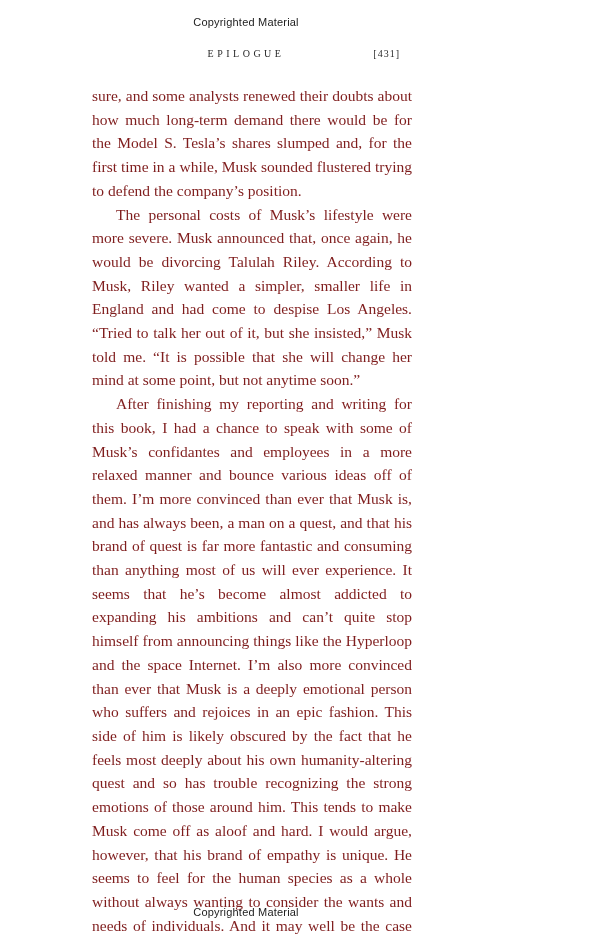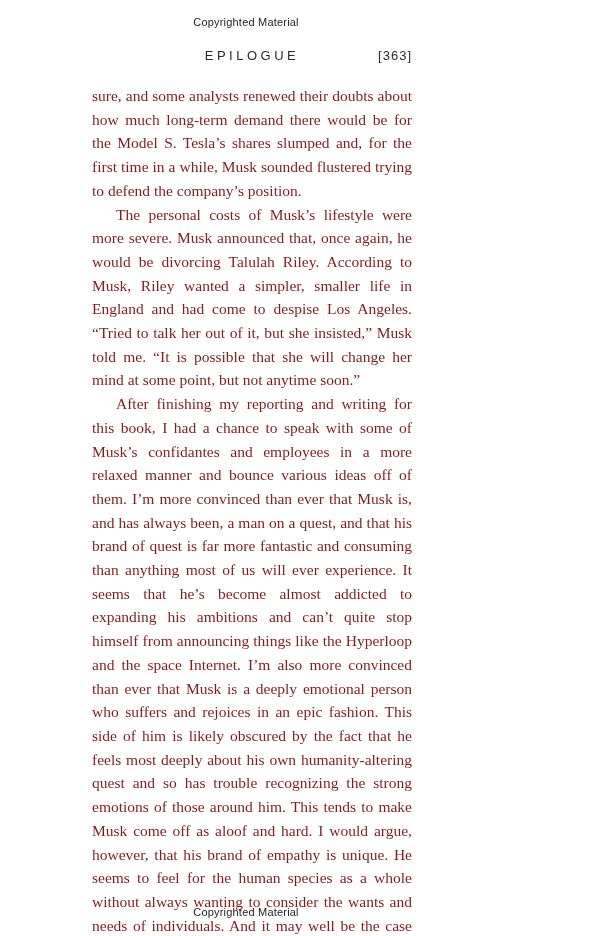--- a/index.html
+++ b/index.html
@@ -26,24 +26,24 @@
     font-weight: 500;
     letter-spacing: 0.2px;
     color: #1c1c1c;
   }
   .copyright-top { top: 16px; }
   .copyright-bottom { bottom: 18px; }
   .running-header {
     position: absolute;
     top: 48px;
     left: 92px;
-    right: 80px;
+    right: 92px;
     height: 14px;
-    font-family: Liberation Sans, sans-serif;
-    font-size: 13px;
+    font-family: Liberation Serif, serif;
+    font-size: 10px;
     color: #2a2a2a;
   }
   .chapter-title {
     position: absolute;
     left: 0;
     right: 0;
     text-align: center;
     letter-spacing: 3.5px;
     font-weight: 400;
   }
@@ -73,21 +73,21 @@
 </style>
 </head>
 <body>
 
 <div class="page">
 
   <div class="copyright copyright-top">Copyrighted Material</div>
 
   <div class="running-header">
     <span class="chapter-title">EPILOGUE</span>
-    <span class="page-number">[363]</span>
+    <span class="page-number">[431]</span>
   </div>
 
   <div class="body-text">
     <p>sure, and some analysts renewed their doubts about how much long-term demand there would be for the Model S. Tesla’s shares slumped and, for the first time in a while, Musk sounded flustered trying to defend the company’s position.</p>
     <p class="indent">The personal costs of Musk’s lifestyle were more severe. Musk announced that, once again, he would be divorcing Talulah Riley. According to Musk, Riley wanted a simpler, smaller life in England and had come to despise Los Angeles. “Tried to talk her out of it, but she insisted,” Musk told me. “It is possible that she will change her mind at some point, but not anytime soon.”</p>
     <p class="indent">After finishing my reporting and writing for this book, I had a chance to speak with some of Musk’s confidantes and employees in a more relaxed manner and bounce various ideas off of them. I’m more convinced than ever that Musk is, and has always been, a man on a quest, and that his brand of quest is far more fantastic and consuming than anything most of us will ever experience. It seems that he’s become almost addicted to expanding his ambitions and can’t quite stop himself from announcing things like the Hyperloop and the space Internet. I’m also more convinced than ever that Musk is a deeply emotional person who suffers and rejoices in an epic fashion. This side of him is likely obscured by the fact that he feels most deeply about his own humanity-altering quest and so has trouble recognizing the strong emotions of those around him. This tends to make Musk come off as aloof and hard. I would argue, however, that his brand of empathy is unique. He seems to feel for the human species as a whole without always wanting to consider the wants and needs of individuals. And it may well be the case that this is exactly the type of person it takes to make a freaking space Internet real.</p>
   </div>
 
   <div class="copyright copyright-bottom">Copyrighted Material</div>
 

